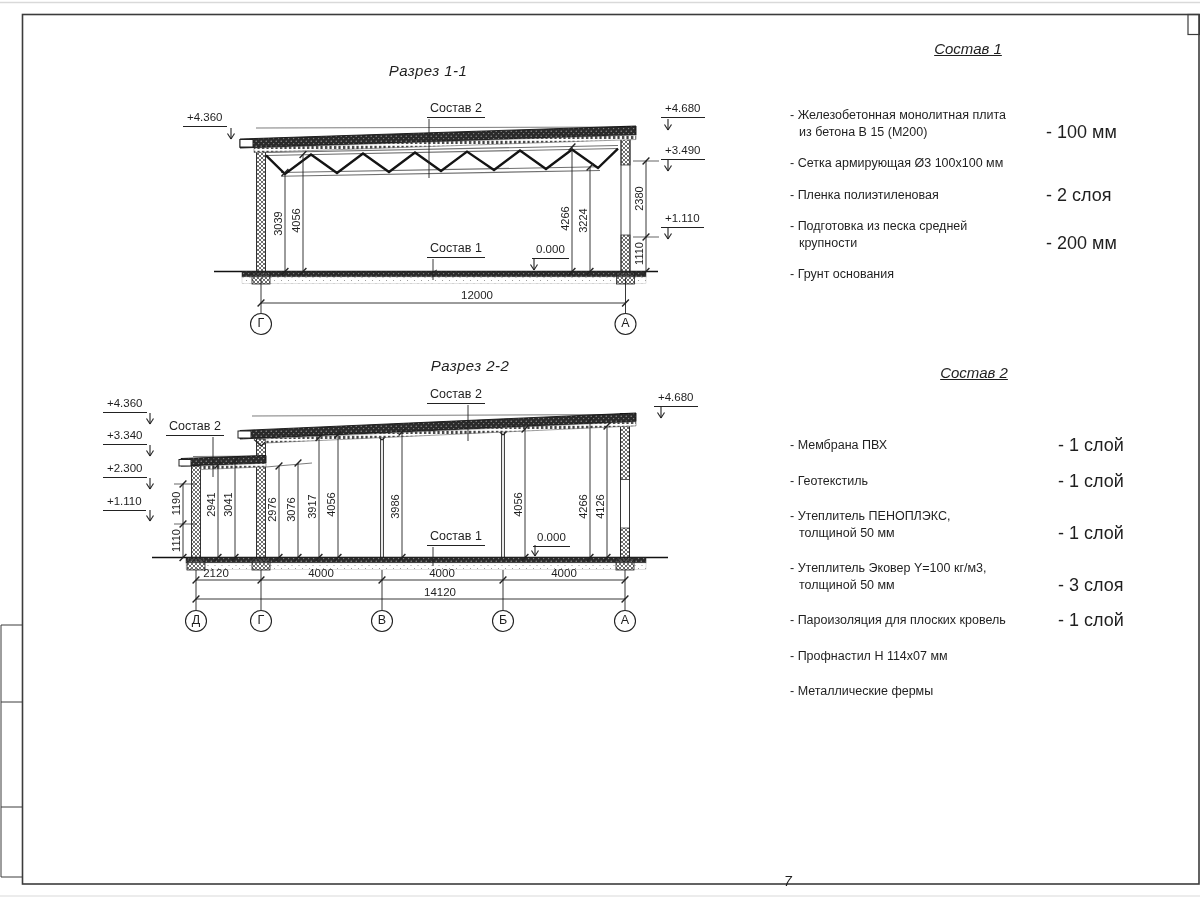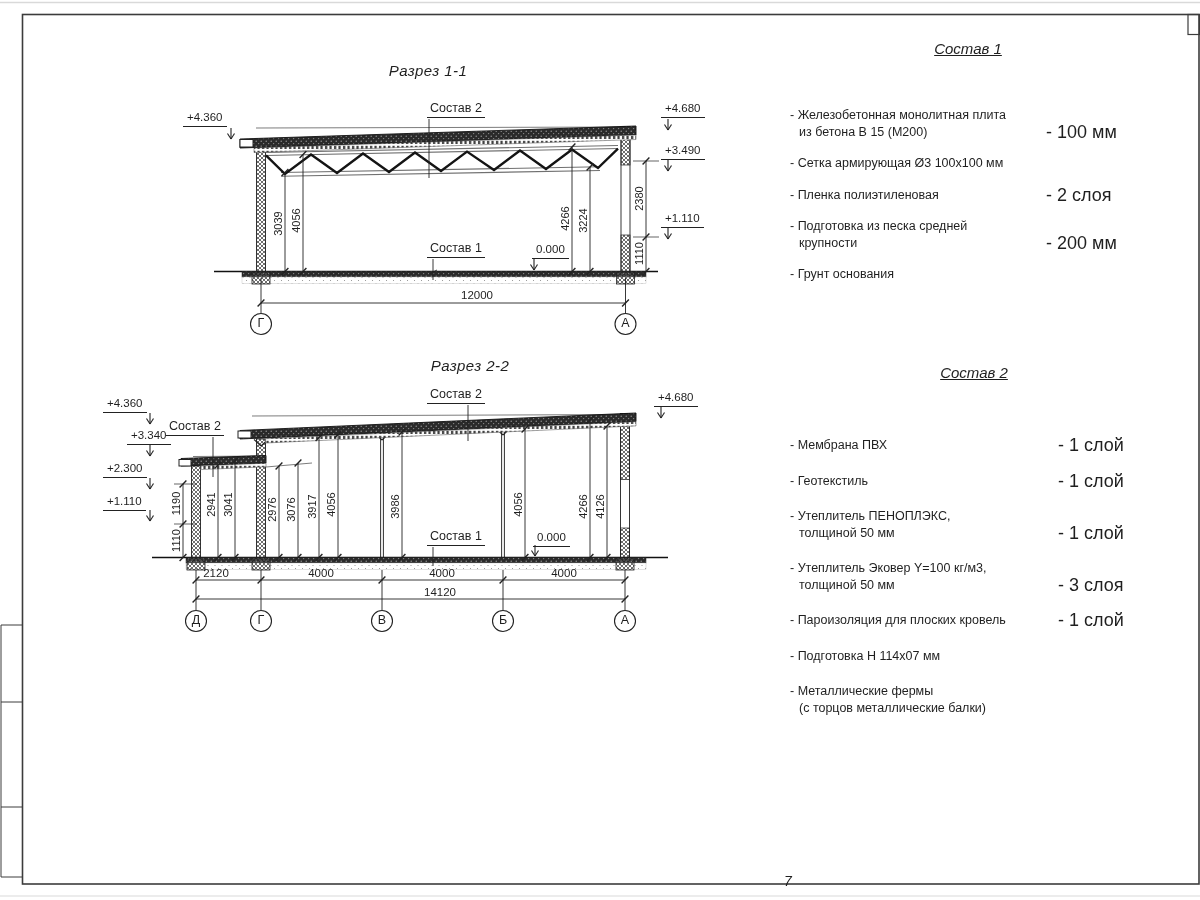--- a/index.html
+++ b/index.html
@@ -276,21 +276,21 @@
 <span class="t hdim" style="left:393px;top:288px;text-align:right;">12000</span>
 <span class="t ax" style="left:249px;top:316px;">Г</span>
 <span class="t ax" style="left:613.5px;top:316px;">А</span>
 
 <span class="t dtitle" style="left:405px;top:358px;">Разрез 2-2</span>
 <span class="t lead" style="left:427px;top:387px;">Состав 2</span>
 <span class="t lead" style="left:166px;top:419px;">Состав 2</span>
 <span class="t lead" style="left:427px;top:529px;">Состав 1</span>
 <span class="t elev" style="left:533px;top:530px;">0.000</span>
 <span class="t elev" style="left:103px;top:396px;">+4.360</span>
-<span class="t elev" style="left:103px;top:428px;margin-left:24px;">+3.340</span>
+<span class="t elev" style="left:103px;top:428px;">+3.340</span>
 <span class="t elev" style="left:103px;top:461px;">+2.300</span>
 <span class="t elev" style="left:103px;top:494px;">+1.110</span>
 <span class="t elev" style="left:654px;top:390px;">+4.680</span>
 <span class="t rot" style="left:136px;top:496px;">1190</span>
 <span class="t rot" style="left:136px;top:533px;">1110</span>
 <span class="t rot" style="left:171px;top:497px;">2941</span>
 <span class="t rot" style="left:188px;top:497px;">3041</span>
 <span class="t rot" style="left:232px;top:502px;">2976</span>
 <span class="t rot" style="left:251px;top:502px;">3076</span>
 <span class="t rot" style="left:272px;top:499px;">3917</span>
@@ -376,27 +376,26 @@
       <div class="qty">- 3 слоя</div>
     </div>
     <div class="item">
       <div class="lines">
             <div class="line">- Пароизоляция для плоских кровель</div>
           </div>
       <div class="qty">- 1 слой</div>
     </div>
     <div class="item">
       <div class="lines">
-            <div class="line">- Подготовка Н 114х07 мм</div>
+            <div class="line">- Профнастил Н 114х07 мм</div>
           </div>
     </div>
     <div class="item">
       <div class="lines">
         <div class="line">- Металлические фермы</div>
-        <div class="line">(с торцов металлические балки)</div>
       </div>
     </div>
   </div>
 </div>
 
 <span class="t pagemark" style="left:784px;top:874px;">7</span>
 
 </div>
 
 </body></html>

